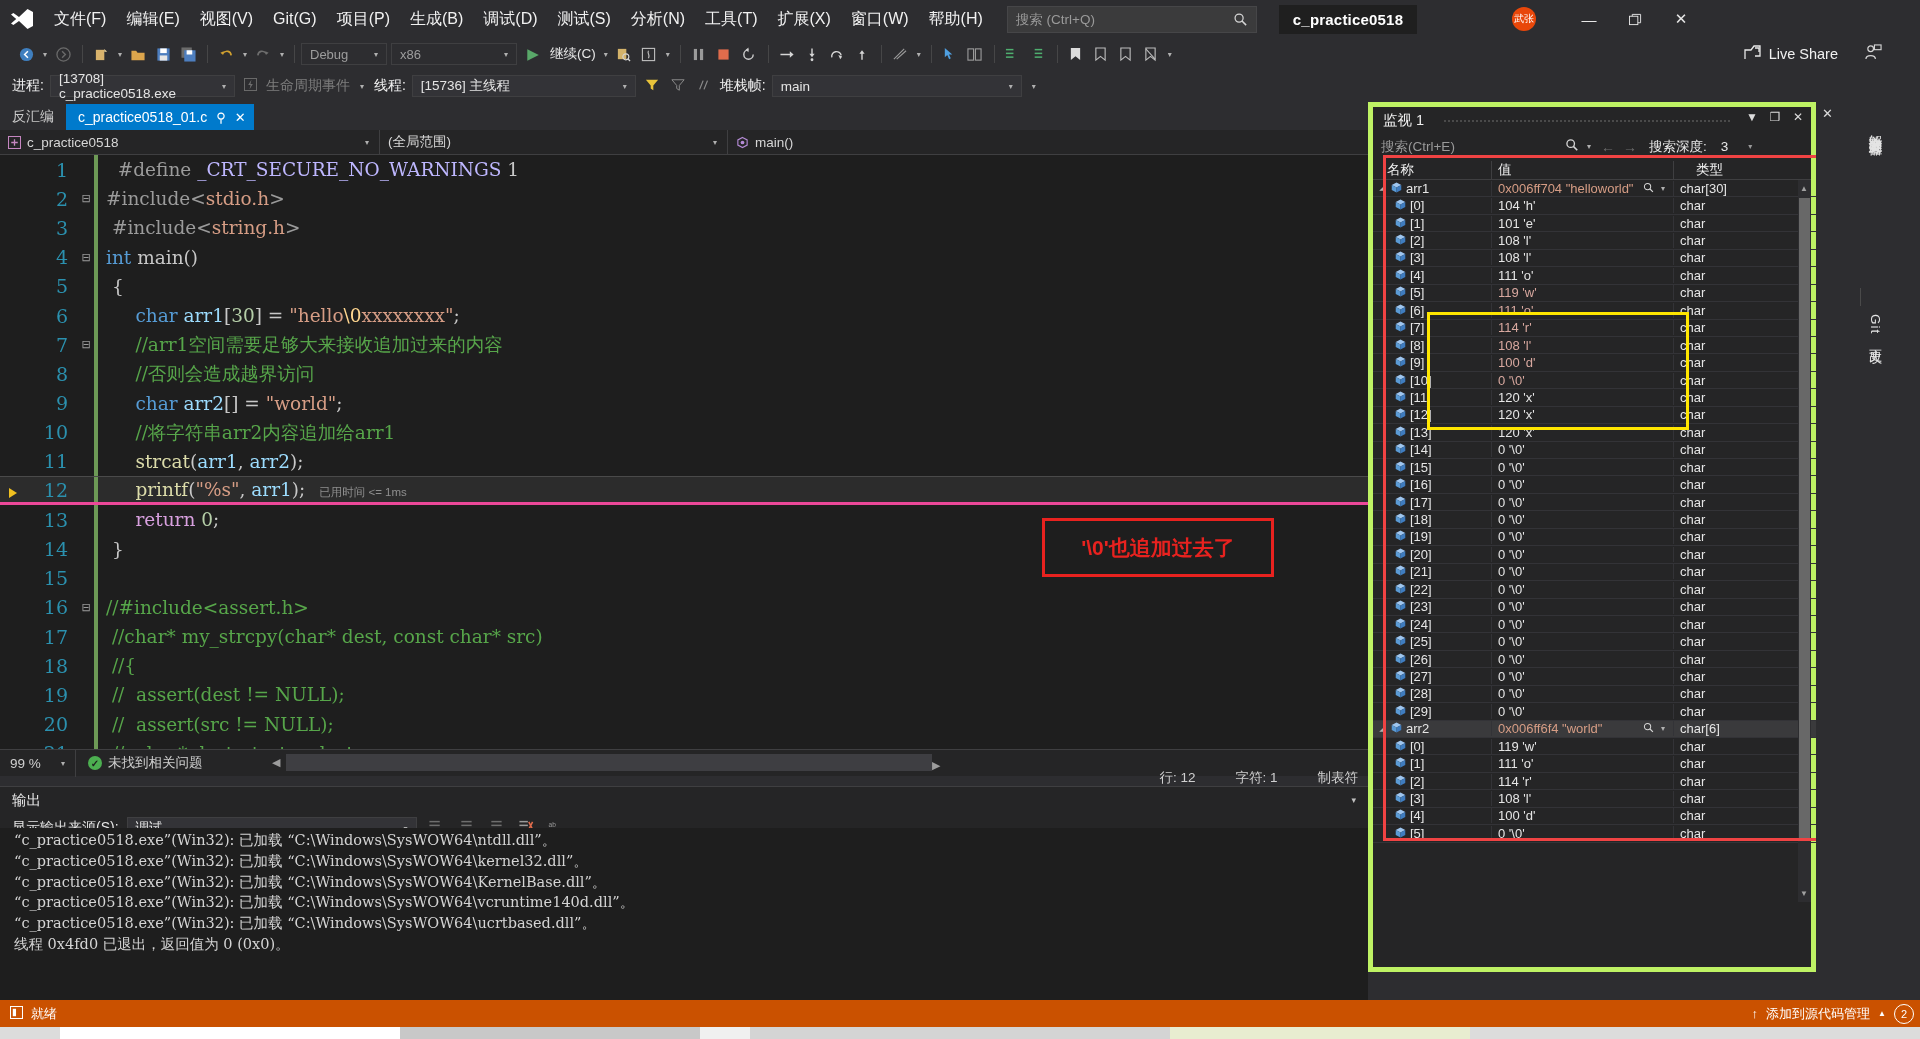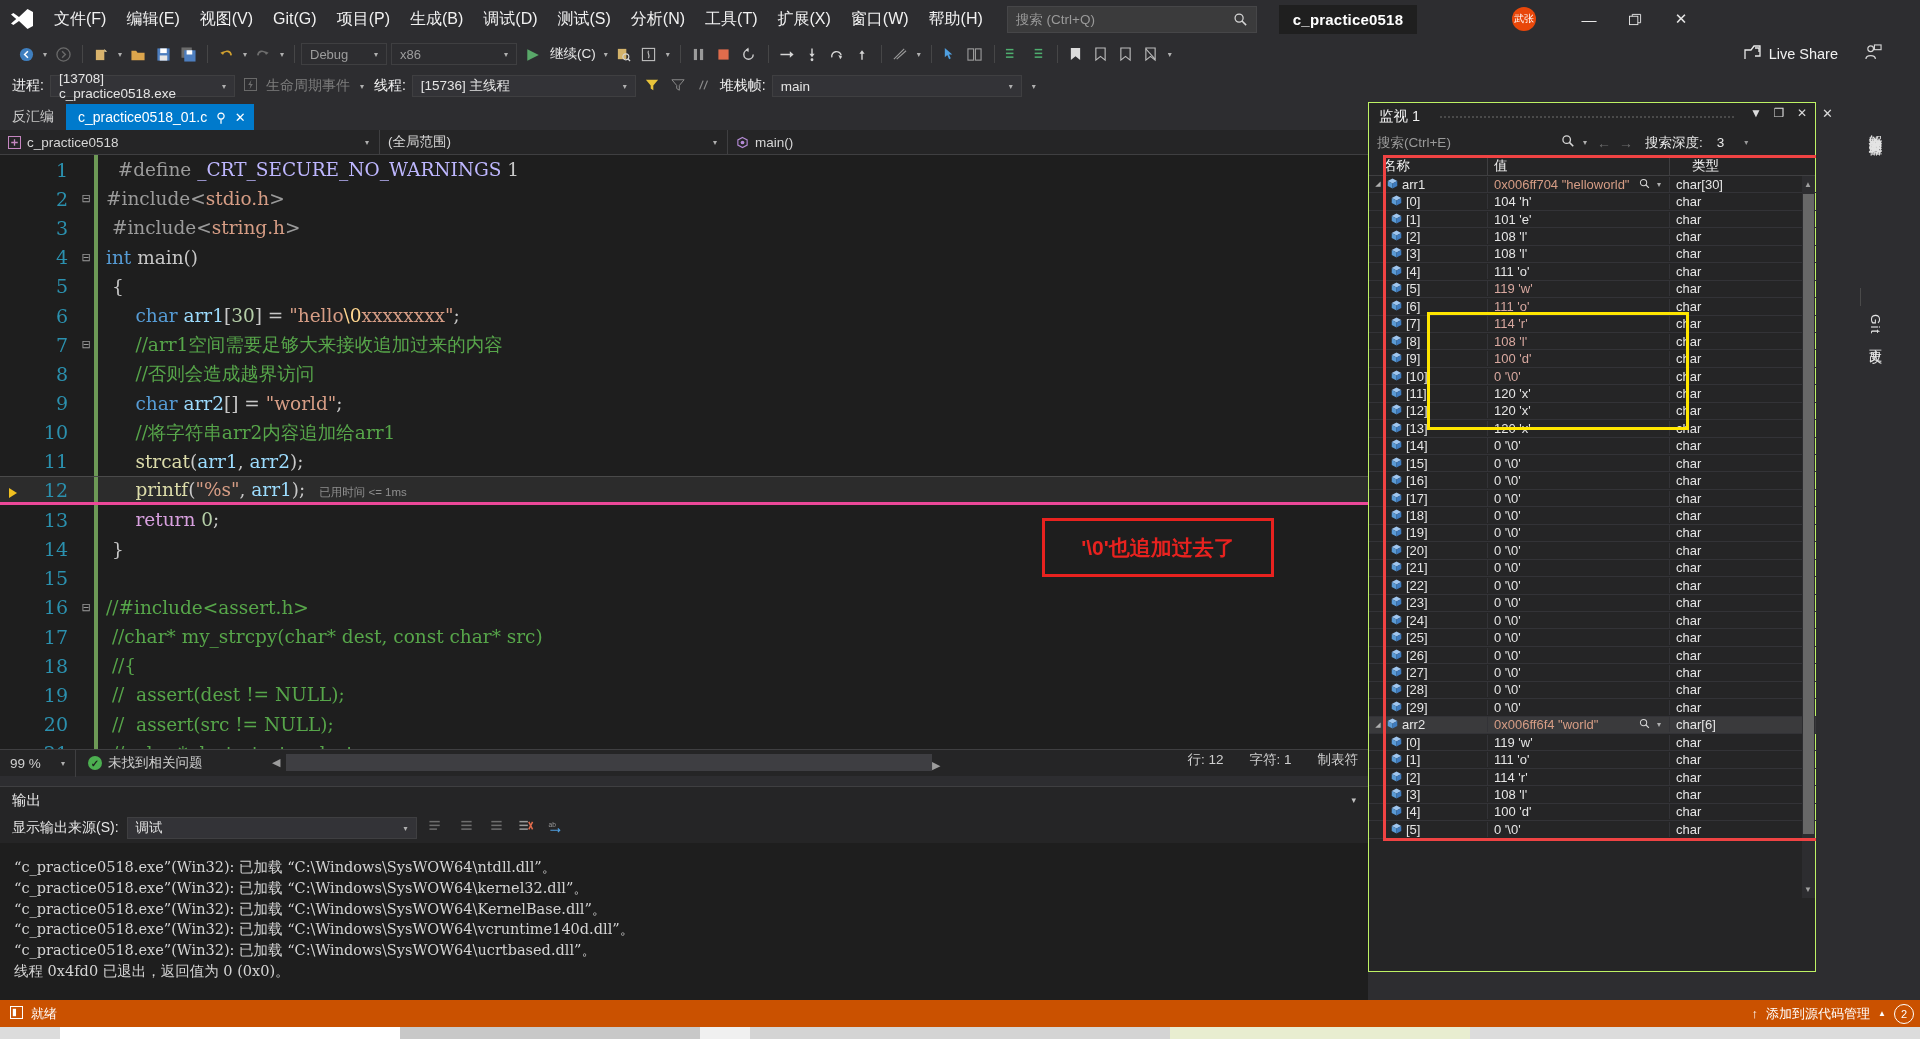--- a/index.html
+++ b/index.html
@@ -185,21 +185,21 @@
   .ok-dot {
     width:14px; height:14px; border-radius:50%; background:#4caf50; color:#1e1e1e;
     font-size:10px; display:flex; align-items:center; justify-content:center;
     margin:0 6px 0 12px; font-weight:bold;
   }
   .hscroll {
     position:absolute; left:272px; top:4px; width:660px; height:17px;
   }
   .hscroll .track { position:absolute; left:14px; top:0; right:0; height:17px; background:#3e3e42; }
   .hs-arrow { position:absolute; top:2px; color:#9c9c9c; font-size:11px; }
-  .ed-pos { position:absolute; right:10px; top:1px; display:flex; gap:26px; color:#d0d0d0; font-size:13.5px;}
+  .ed-pos { position:absolute; right:10px; top:19px; display:flex; gap:40px; color:#d0d0d0; font-size:13.5px;}
 
   
   .output-panel {
     position:absolute; left:0; top:786px; width:1368px; height:214px; background:#1e1e1e;
     border-top:1px solid #3f3f41;
   }
   .out-title {
     height:26px; display:flex; align-items:center; color:#e8e8e8; font-size:14.5px;
     padding-left:12px; background:#252526; position:relative;
   }
@@ -208,32 +208,32 @@
     height:30px; display:flex; align-items:center; padding-left:12px; gap:8px;
     color:#e6e6e6; font-size:14px; background:#252526;
   }
   .out-combo {
     width:290px; height:22px; background:#333337; border:1px solid #3f3f41;
     color:#e4e4e4; font-size:13.5px; display:flex; align-items:center;
     justify-content:space-between; padding:0 4px 0 8px;
   }
   .out-ico { color:#b9b9b9; font-size:14px; width:22px; text-align:center; }
   .out-body {
-    position:absolute; left:0; top:68px; width:1368px; height:158px;
+    position:absolute; left:0; top:41px; width:1368px; height:158px;
     background:#1e1e1e; overflow:hidden; padding-top:2px;
   }
   .out-line {
     color:#d4d4d4; font-family:"DejaVu Serif", serif; font-size:14.5px;
     line-height:20.8px; white-space:pre; padding-left:14px;
   }
 
   
   .watch {
     position:absolute; left:1368px; top:102px; width:448px; height:870px;
-    background:#252526; border:1px solid #bef264;
+    background:#252526; border:5px solid #bef264;
   }
   .watch-head {
     height:26px; display:flex; align-items:center; padding-left:10px;
     color:#f0f0f0; font-size:14.5px; position:relative; background:#252526;
   }
   .wh-dots {
     position:absolute; left:70px; right:80px; top:12px; height:3px;
     background-image: radial-gradient(#4a4a4a 40%, transparent 41%);
     background-size:4px 4px;
   }

